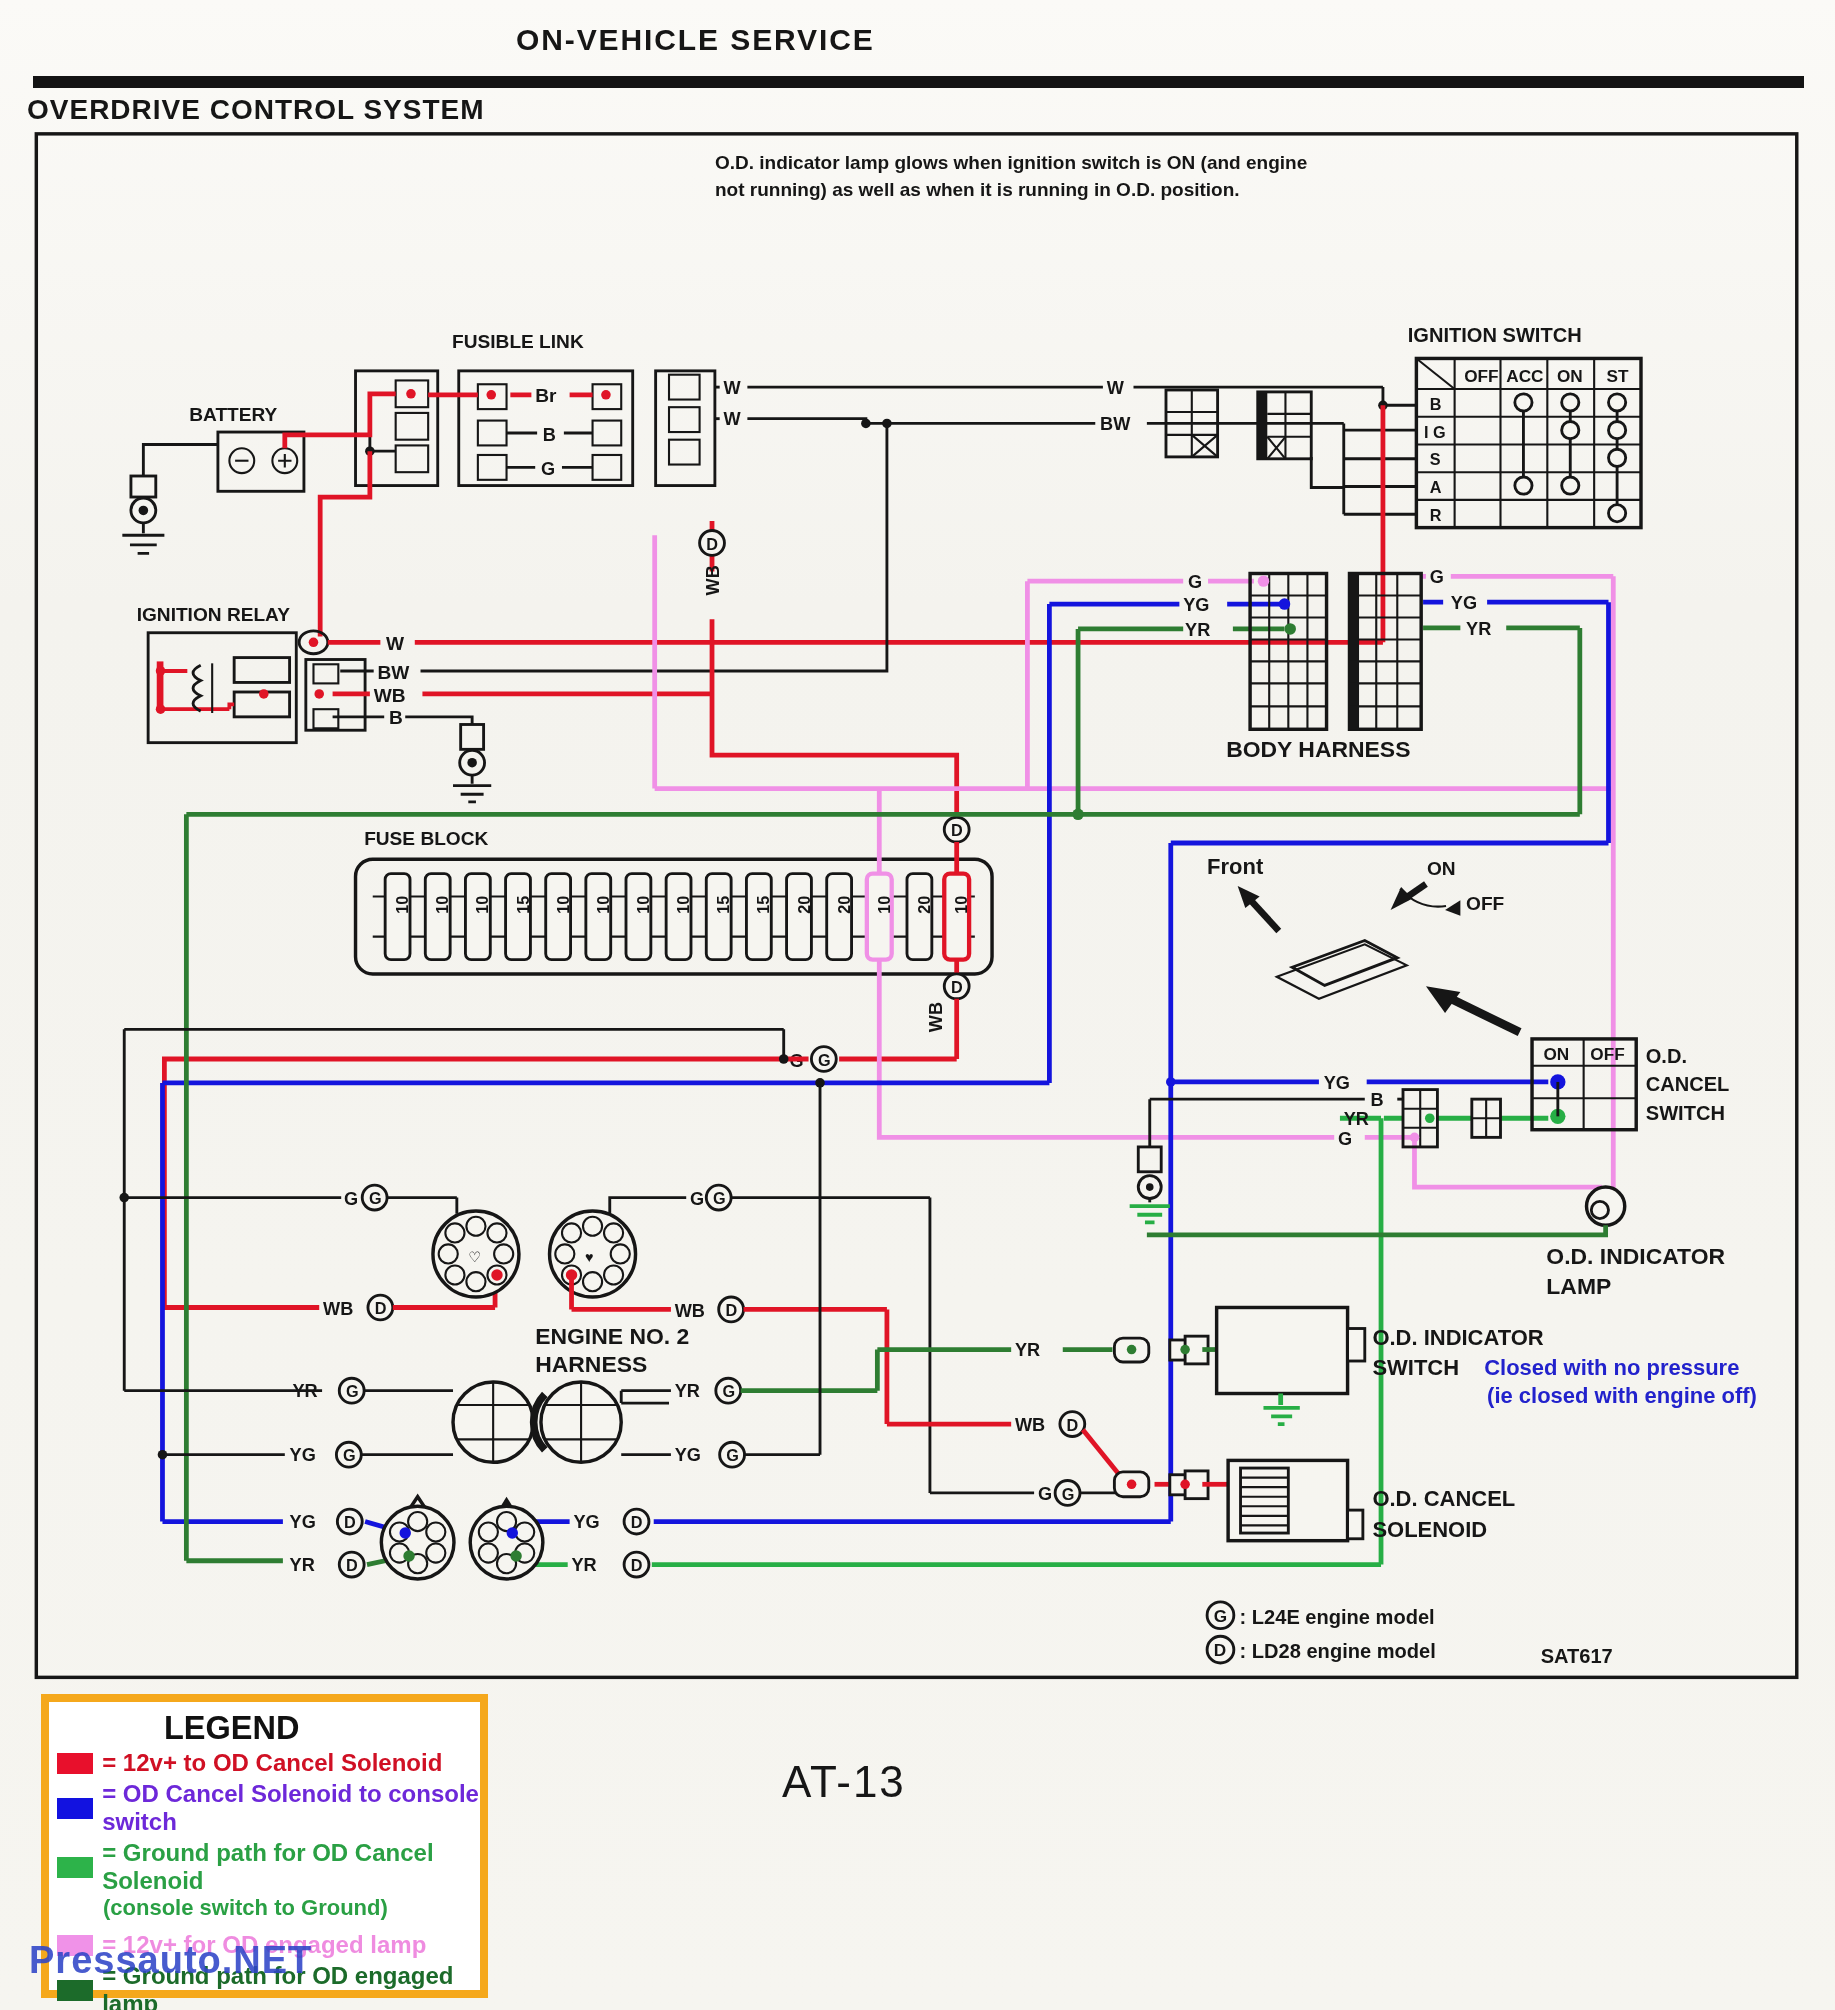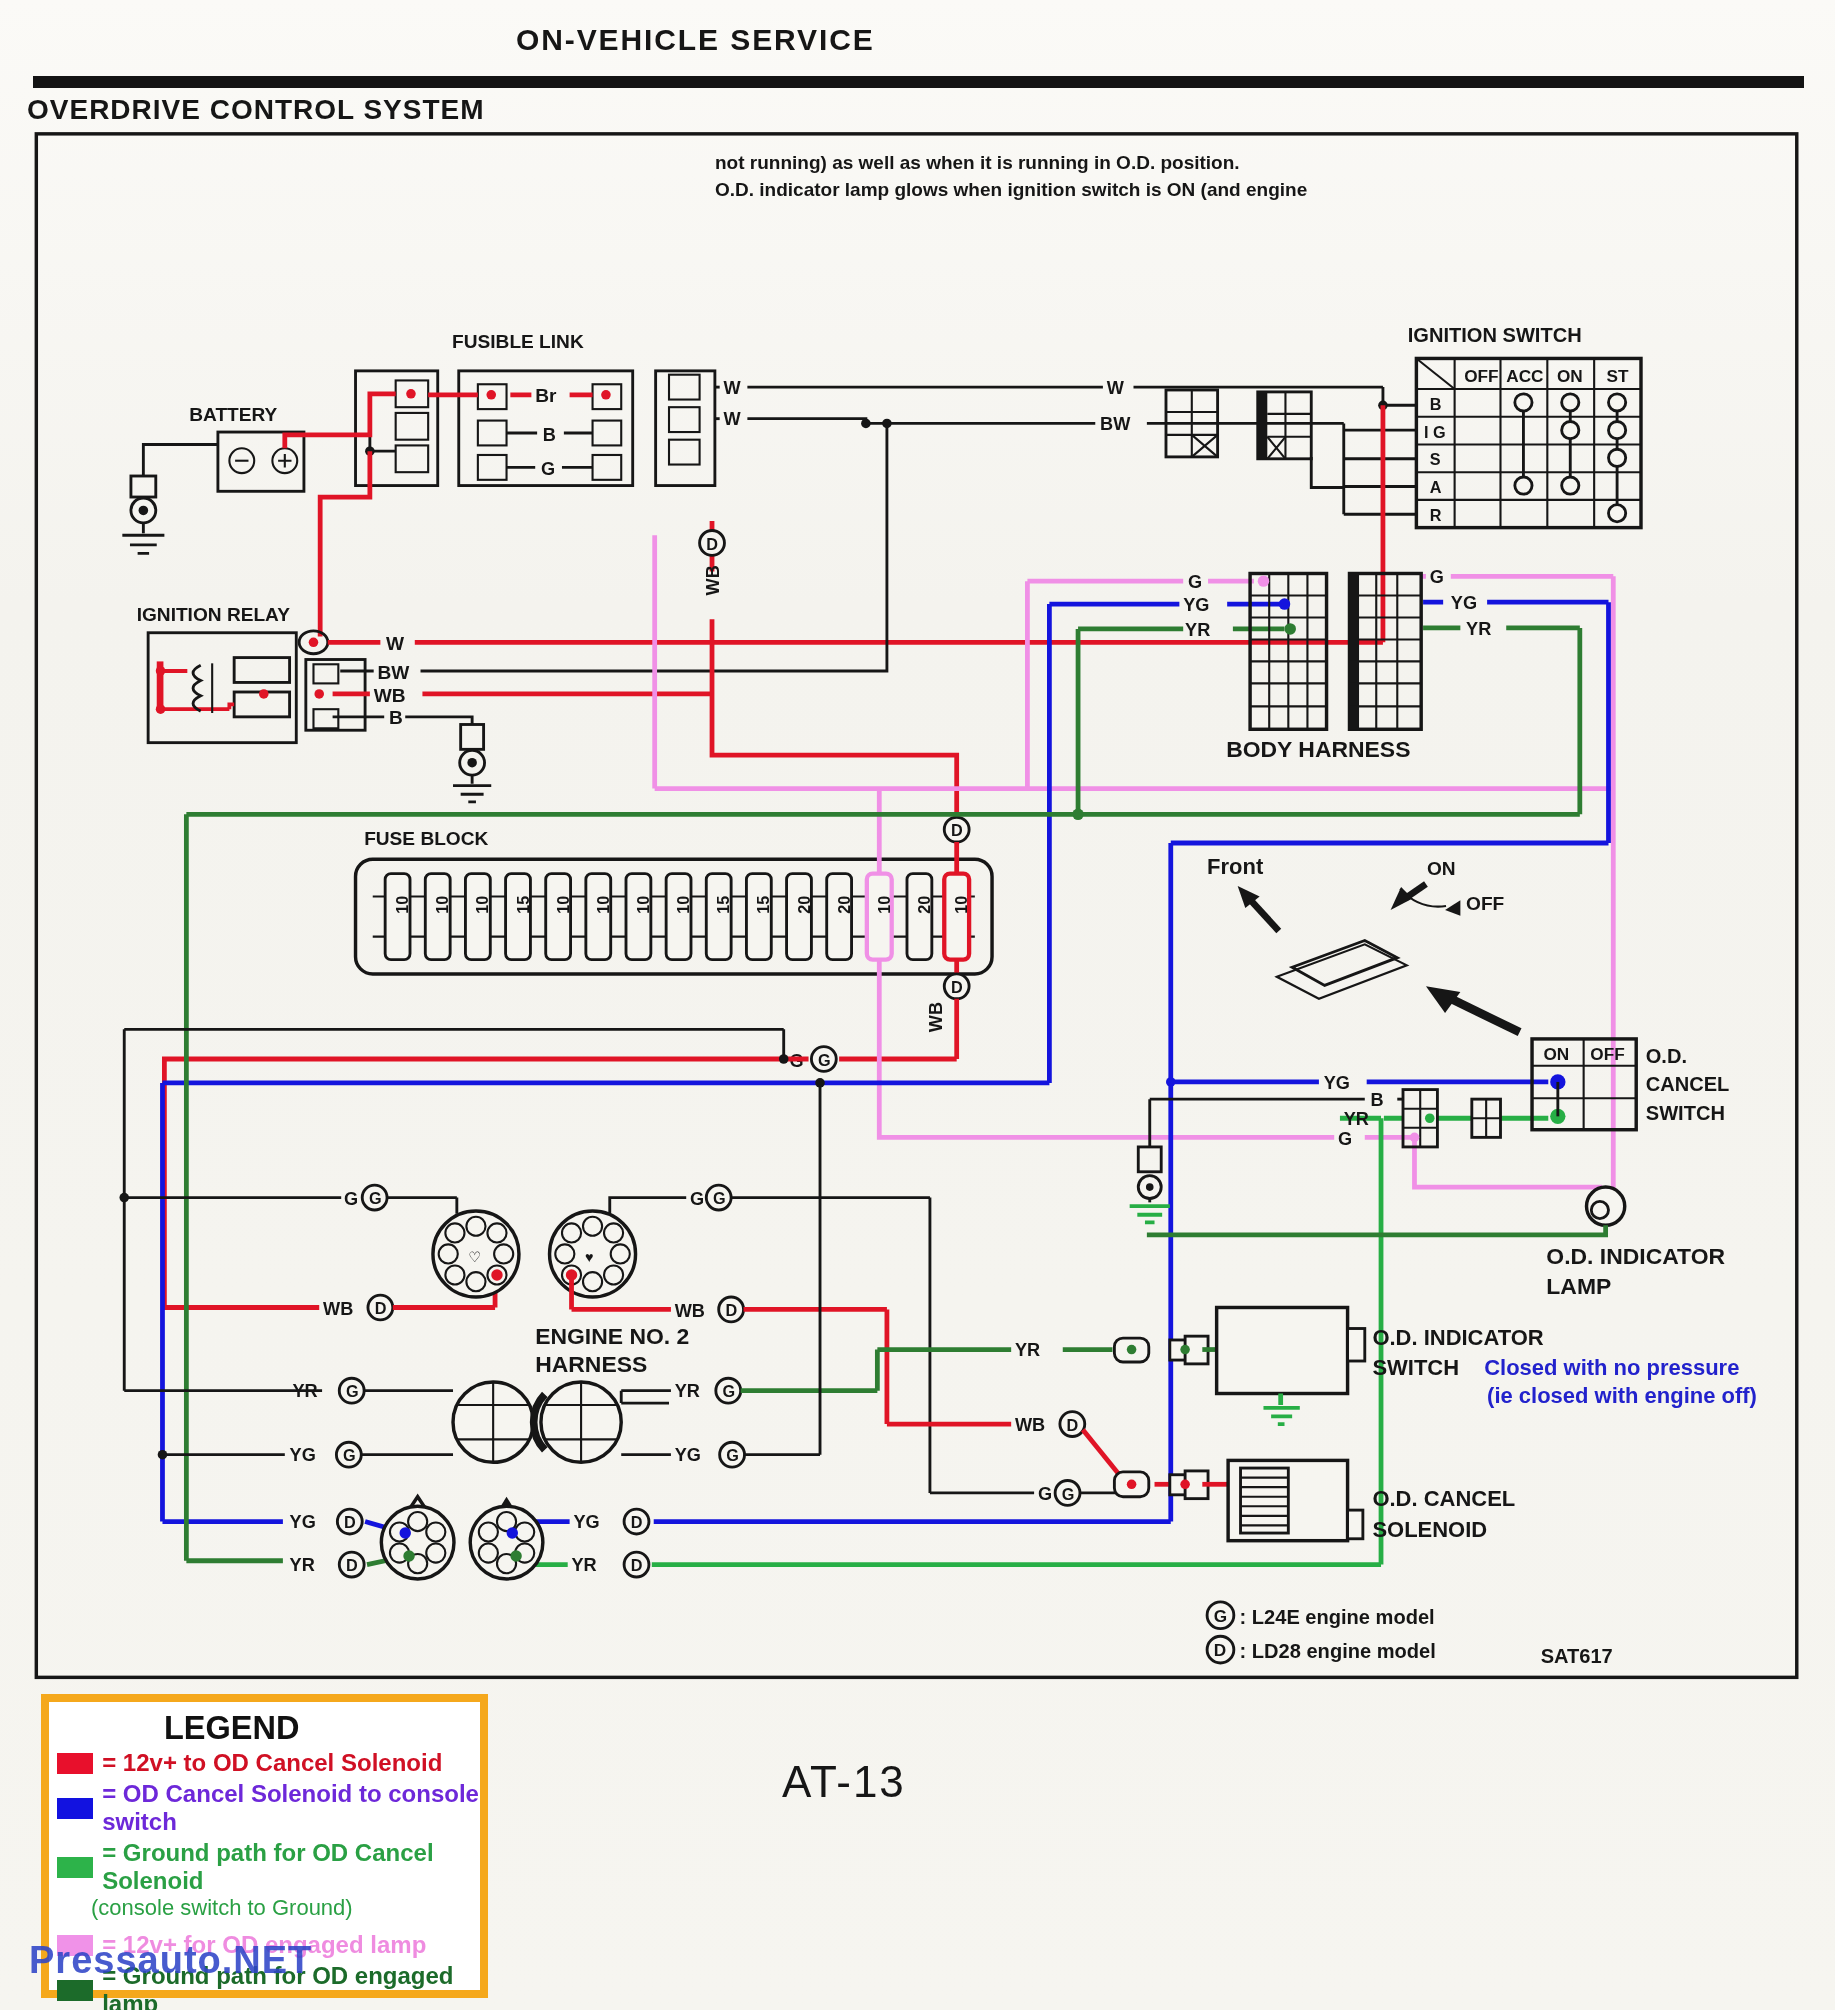--- a/index.html
+++ b/index.html
@@ -32,35 +32,35 @@
   .dg{fill:#2e7d32;stroke:none;}
   .dg2{fill:#27ae45;stroke:none;}
   .dp{fill:#f090e6;stroke:none;}
   .paper{fill:#f6f5f0;}
   .legend{position:absolute;left:41px;top:1694px;width:447px;height:304px;background:#fff;border:8.6px solid #f5a81c;box-sizing:border-box;}
   .legend .title{font-size:32.5px;font-weight:bold;margin:7.6px 0 1.9px 115px;color:#111;}
   .lrow{display:flex;align-items:center;margin:2.9px 0 0 7.6px;font-size:24px;font-weight:bold;}
   .sw{width:36px;height:21px;margin-right:9.6px;flex:0 0 auto;}
   .sw-red{background:#e8102c;} .sw-blue{background:#1212e0;} .sw-green{background:#2db34a;} .sw-pink{background:#f092e8;} .sw-dgreen{background:#1c6b2a;}
   .c-red{color:#d01024;} .c-blue{color:#6d28d9;} .c-green{color:#2aa044;} .c-pink{color:#ef8ce0;} .c-dgreen{color:#1c6b2a;}
-  .lsub{margin-left:42px;font-size:22px;font-weight:normal;}
+  .lsub{margin-left:54px;font-size:22px;font-weight:bold;}
   .at13{font-size:44px;font-weight:normal;letter-spacing:1.9px;}
   .wm{font-size:38px;font-weight:bold;color:#2f45c8;opacity:.88;letter-spacing:1px;}
 </style>
 </head>
 <body>
 
 <div class="page">
 
   <div class="abs pgtitle" style="left:516px;top:23px;">ON-VEHICLE SERVICE</div>
   <div class="abs toprule" style="left:33px;top:76px;width:1771px;height:11.5px;"></div>
   <div class="abs sectitle" style="left:27px;top:94px;">OVERDRIVE CONTROL SYSTEM</div>
   <div class="abs note" style="left:715px;top:149px;">
+    <div>O.D. indicator lamp glows when ignition switch is ON (and engine</div>
     <div>not running) as well as when it is running in O.D. position.</div>
-    <div>O.D. indicator lamp glows when ignition switch is ON (and engine</div>
   </div>
 
   <svg class="abs" style="left:0;top:0;" width="1835" height="2010" viewBox="0 0 1920 2103">
 
     <rect x="38" y="140" width="1842" height="1615" class="kb"></rect>
 
     <g>
       <text x="198" y="440" class="t20">BATTERY</text>
       <rect x="228" y="452" width="90" height="62" class="k"></rect>
       <circle cx="253" cy="482" r="13" class="k2"></circle>

